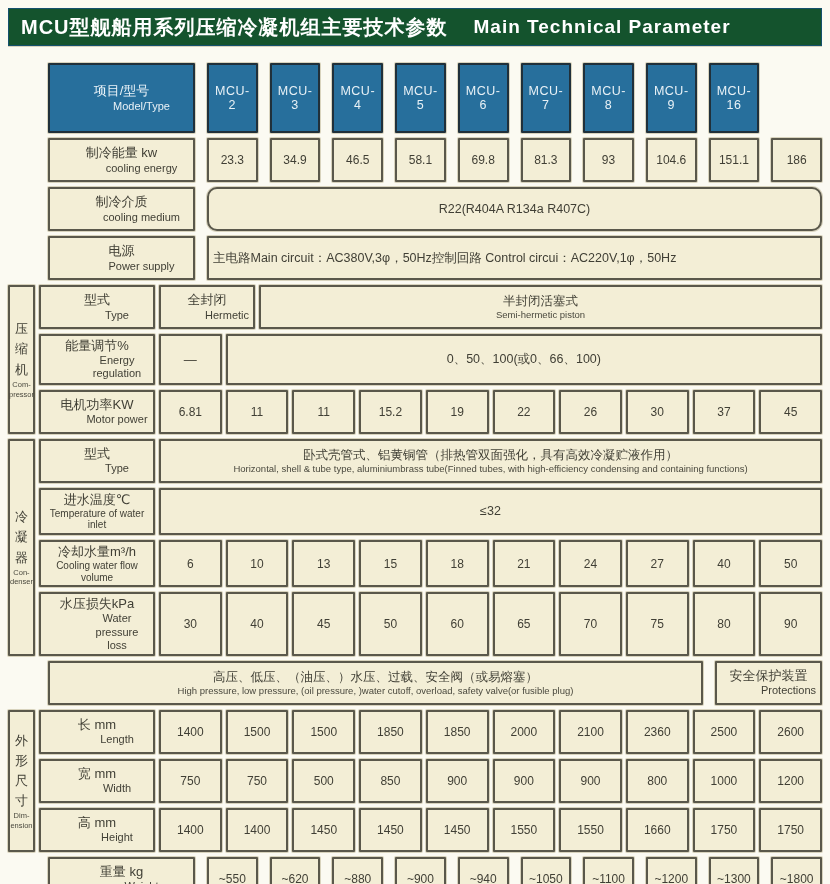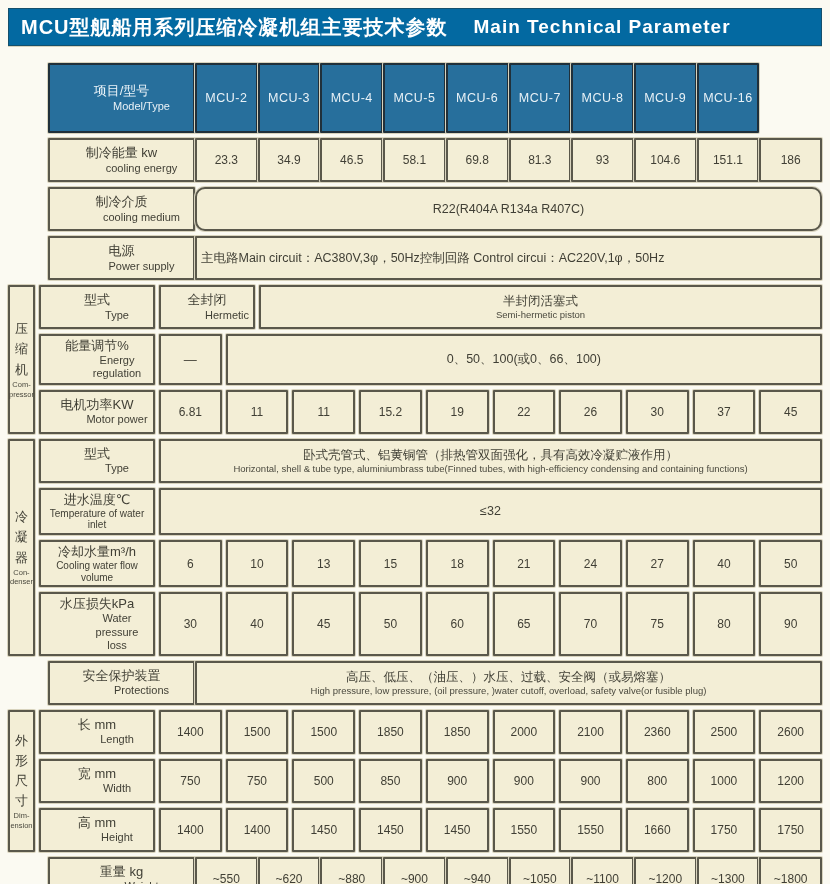--- a/index.html
+++ b/index.html
@@ -3,31 +3,31 @@
 <meta charset="utf-8">
 <style>
   html,body{margin:0;padding:0;background:#ffffff;}
   .page{
     width:830px;height:884px;box-sizing:border-box;
     background:#fbfaf2;padding:8px;position:relative;overflow:hidden;
     font-family:"Liberation Sans","DejaVu Sans",sans-serif;
   }
   
   .banner{
-    background:#0369a1;border:1px solid #14506c;
+    background:#14532d;border:1px solid #14506c;
     color:#ffffff;height:38px;display:flex;align-items:center;
     padding:0 12px;box-sizing:border-box;margin-bottom:17px;
     box-shadow:0 1px 0 #d8d3bd;
   }
   .banner .zh-title{font-size:20px;font-weight:bold;letter-spacing:1px;white-space:nowrap;}
   .banner .en-title{font-size:19px;font-weight:bold;margin-left:26px;letter-spacing:1px;white-space:nowrap;}
 
   
   #table{width:814px;}
-  .band{display:grid;grid-template-columns:147px repeat(10,1fr);gap:0;margin-bottom:5px;padding-left:40px;}
+  .band{display:grid;grid-template-columns:147px repeat(10,1fr);gap:12px;margin-bottom:5px;padding-left:40px;}
   .group-band{display:grid;grid-template-columns:27px 1fr;gap:4px;margin-bottom:5px;}
   .group-rows{display:flex;flex-direction:column;gap:5px;}
   .g-row{display:grid;grid-template-columns:116px repeat(10,1fr);gap:4px;border-radius:17px;}
 
   
   .cell{
     background:#f3eed6;border:2px solid #5a584b;box-shadow:0 0 0 1px #d8d3bd;
     display:flex;flex-direction:column;align-items:center;justify-content:center;
     text-align:center;padding:2px 4px;min-height:40px;box-sizing:border-box;
     color:#403f35;border-radius:1px;
@@ -217,27 +217,27 @@
             <div class="cell value-cell">60</div>
             <div class="cell value-cell">65</div>
             <div class="cell value-cell">70</div>
             <div class="cell value-cell">75</div>
             <div class="cell value-cell">80</div>
             <div class="cell value-cell">90</div>
           </div>
         </div>
       </div>
       <div class="band">
-        <div class="cell">
-          <div class="zh">安全保护装置</div>
-          <div class="en">Protections</div>
-        </div>
         <div class="cell" style="grid-column: span 10;">
           <div class="span-zh">高压、低压、（油压、）水压、过载、安全阀（或易熔塞）</div>
           <div class="span-en">High pressure, low pressure, (oil pressure, )water cutoff, overload, safety valve(or fusible plug)</div>
+        </div>
+        <div class="cell">
+          <div class="zh">安全保护装置</div>
+          <div class="en">Protections</div>
         </div>
       </div>
       <div class="group-band">
         <div class="cell group-cell">
           <div class="gchar">外形</div>
           <div class="gchar">尺寸</div>
           <div class="gen">Dim-</div>
           <div class="gen">ension</div>
         </div>
         <div class="group-rows">

